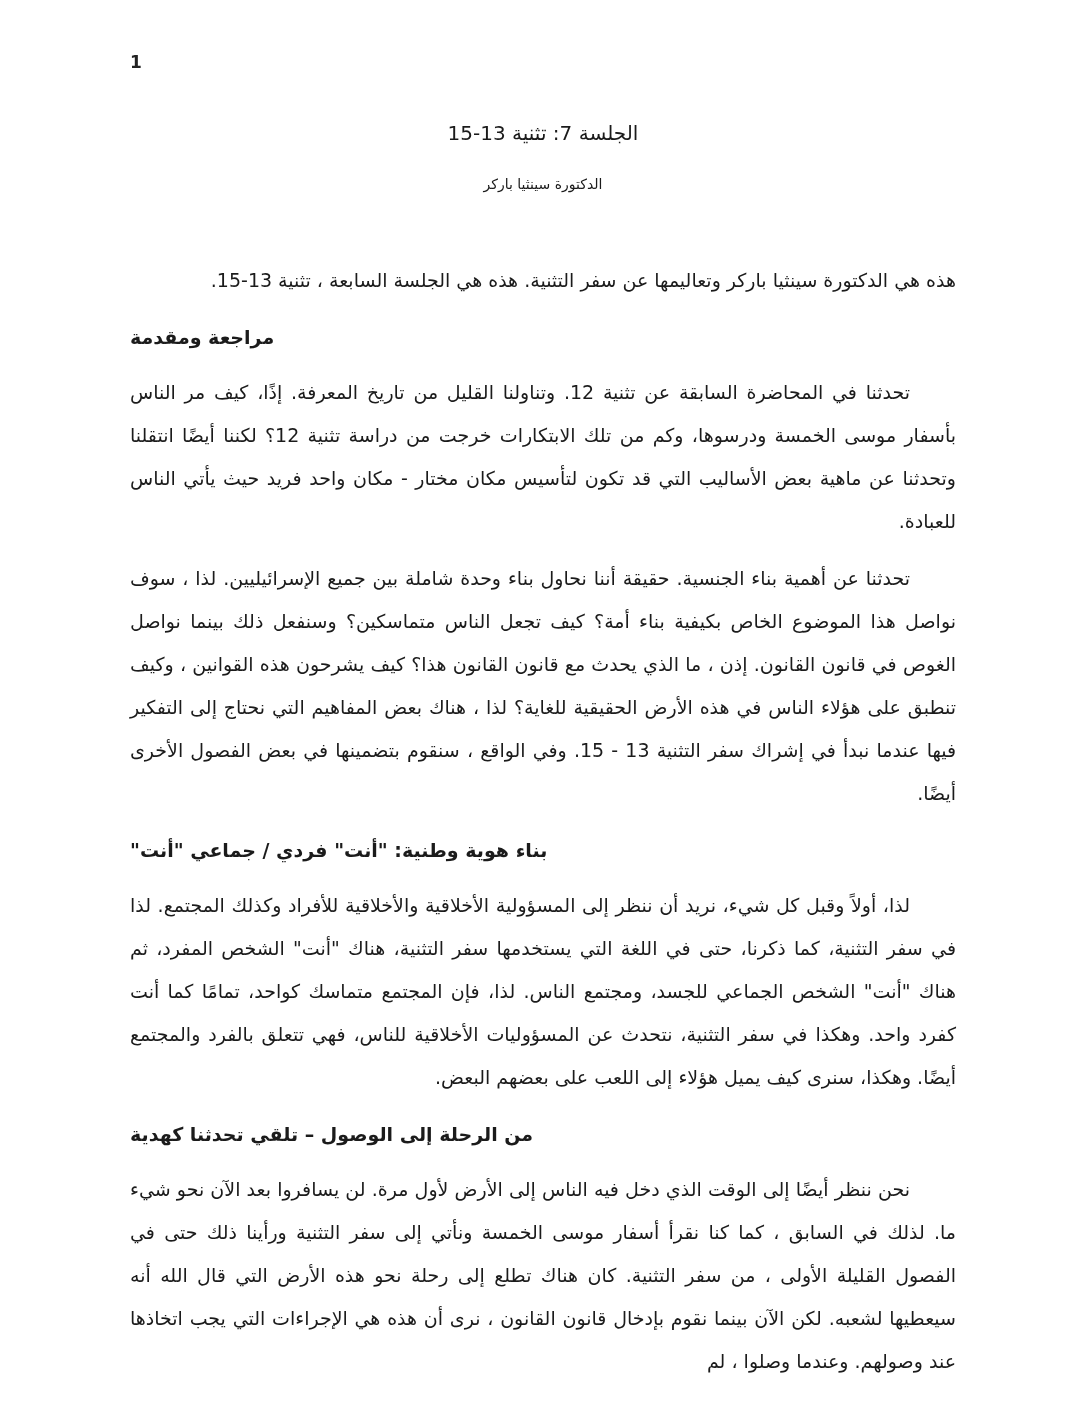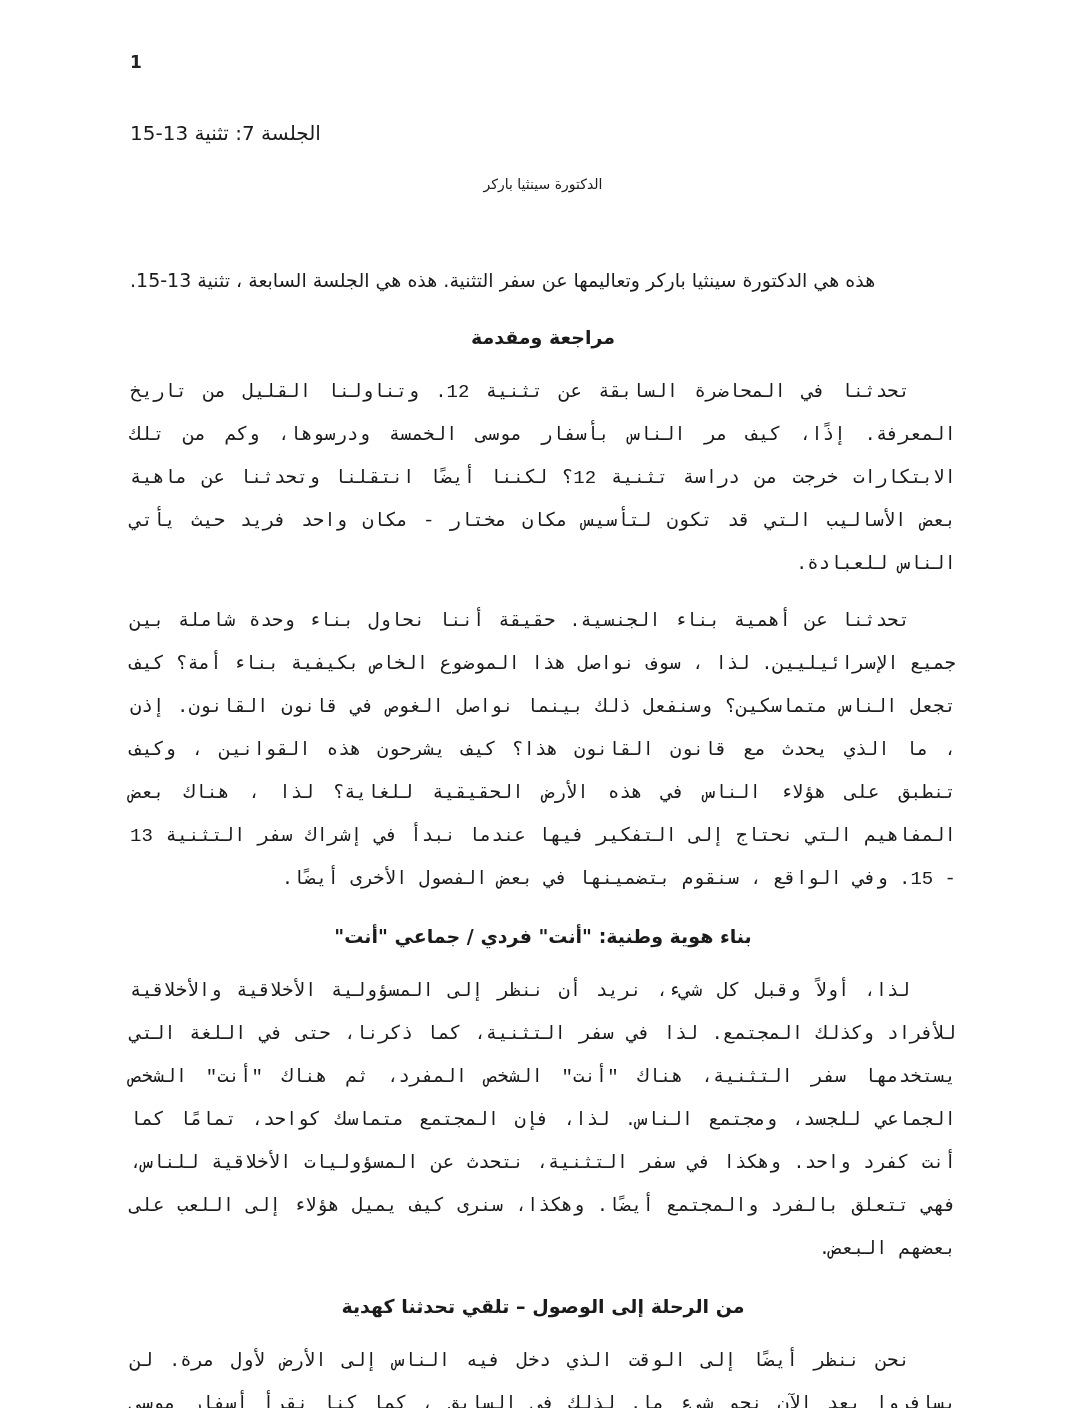--- a/index.html
+++ b/index.html
@@ -17,56 +17,55 @@
     padding: 52px 132px 60px 130px;
   }
   .page-number {
     font-size: 17px;
     font-weight: 700;
     color: #222222;
     text-align: left;
   }
   .doc-title {
     margin-top: 46px;
-    text-align: left;
+    text-align: center;
     direction: rtl;
     font-size: 20px;
     line-height: 1.5;
   }
   .doc-subtitle {
     margin-top: 26px;
     text-align: center;
     direction: rtl;
     font-size: 14px;
     line-height: 1.5;
   }
   .content {
     direction: rtl;
     font-size: 19px;
     line-height: 43px;
     text-align: justify;
   }
   .intro {
     margin-top: 64px;
-    text-align: left;
+    text-align: right;
   }
   .section-heading {
     font-size: 19px;
     font-weight: 700;
-    text-align: center;
+    text-align: left;
     line-height: 43px;
     margin-top: 14px;
     margin-bottom: 12px;
   }
   .para {
     margin-bottom: 14px;
   }
   .indent {
     text-indent: 46px;
-    font-family: Liberation Mono, monospace;
   }
 </style>
 </head>
 <body>
 
 <div class="page">
 
   <div class="page-number">1</div>
 
   <div class="doc-title">الجلسة 7: تثنية 13-15</div>

